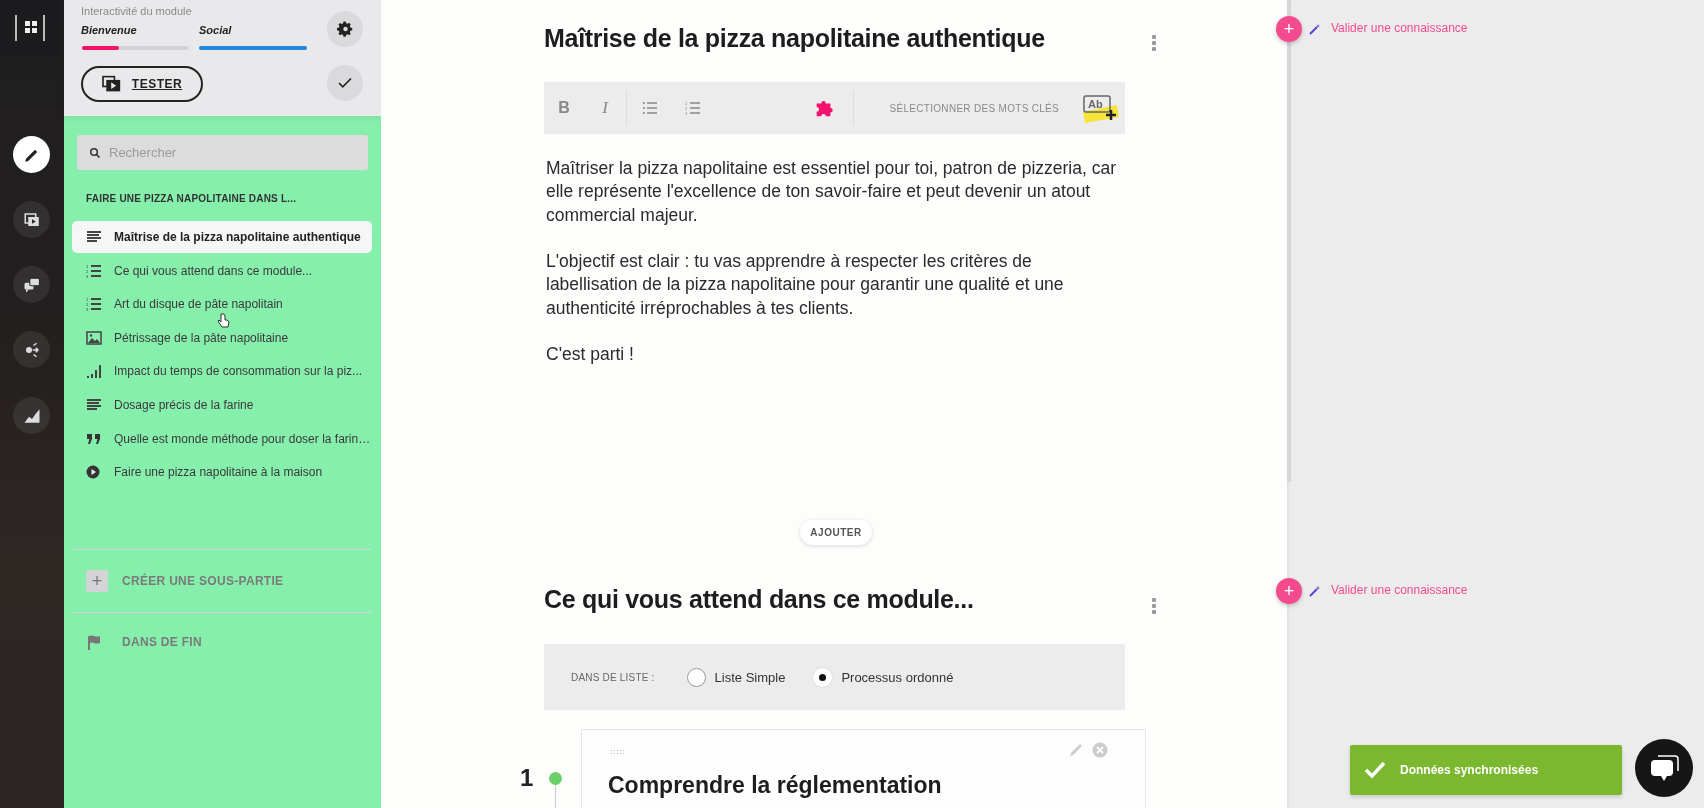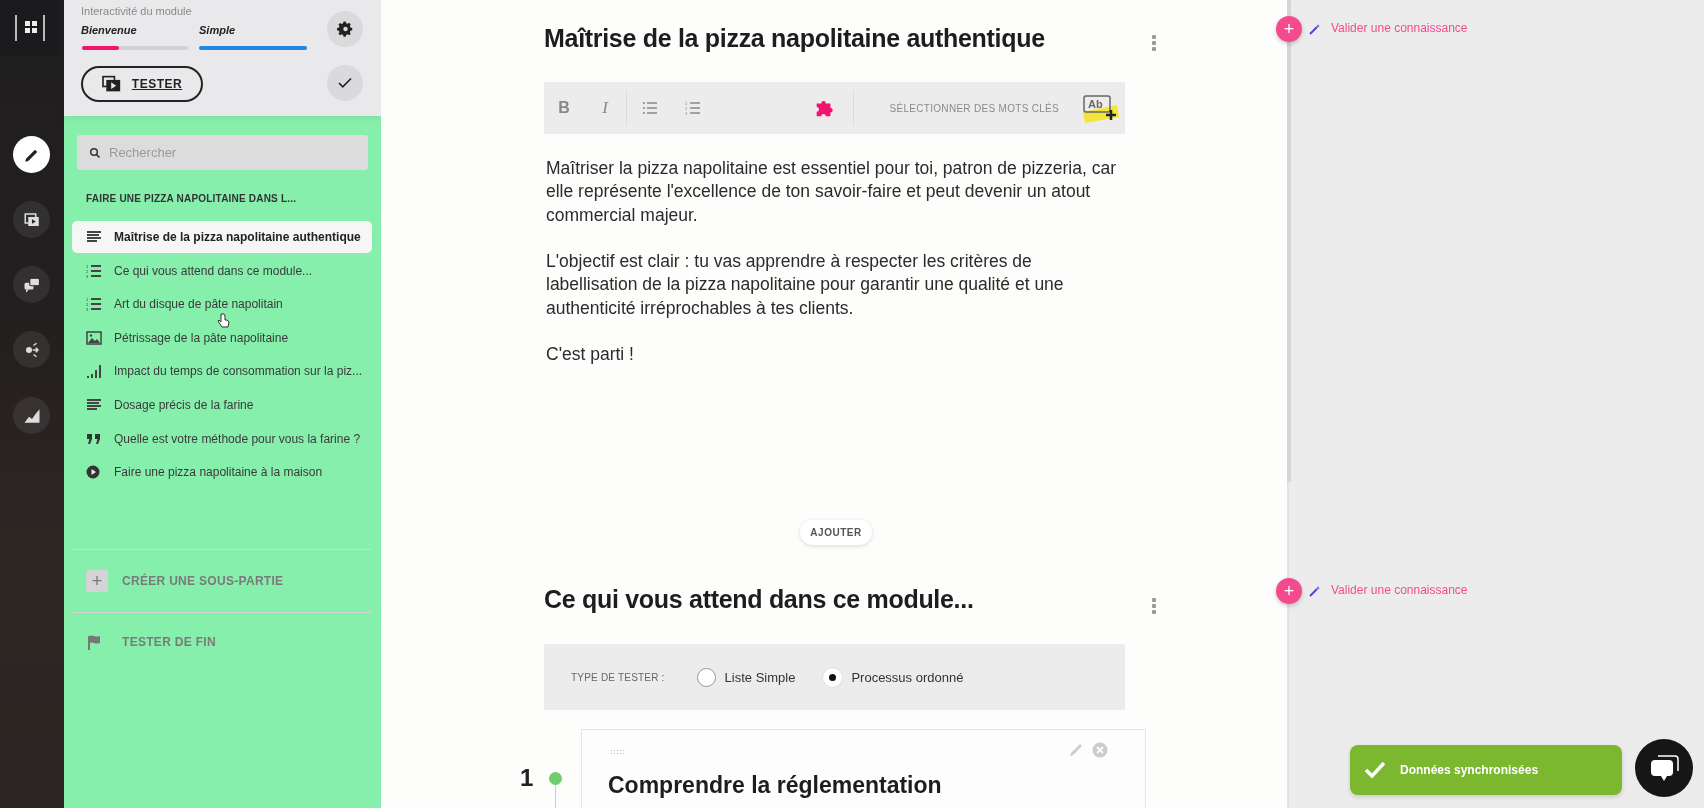--- a/index.html
+++ b/index.html
@@ -110,21 +110,21 @@
 
     
     .right { position: absolute; left: 1287px; top: 0; width: 417px; height: 808px; background: #ececec; }
     .vline { position: absolute; left: 1287px; top: 0; width: 4px; height: 482px; background: #d6d6da; }
     .vline2 { position: absolute; left: 1287px; top: 482px; width: 2px; height: 326px; background: #e2e2e4; }
     .add-kn { position: absolute; width: 26px; height: 26px; border-radius: 50%; background: #f44b8e; color: #fff;
       font-size: 18px; display: flex; align-items: center; justify-content: center; box-shadow: 0 2px 4px rgba(0,0,0,0.2); cursor: pointer; }
     .kn-wand { position: absolute; width: 12px; height: 12px; }
     .kn-label { position: absolute; font-size: 12px; color: #f44b8e; cursor: pointer; }
 
-    .toast { position: absolute; left: 1350px; top: 745px; width: 272px; height: 50px; background: #7cb82f; border-radius: 8px;
+    .toast { position: absolute; left: 1350px; top: 745px; width: 272px; height: 50px; background: #7cb82f; border-radius: 2px;
       display: flex; align-items: center; padding-left: 14px; gap: 14px; box-shadow: 0 2px 4px rgba(0,0,0,0.15); }
     .toast svg { width: 22px; height: 18px; }
     .toast .msg { font-size: 12px; color: #fff; font-weight: bold; }
     .chat-btn { position: absolute; left: 1635px; top: 739px; width: 58px; height: 58px; border-radius: 50%; background: #161616;
       display: flex; align-items: center; justify-content: center; cursor: pointer; }
     .chat-btn svg { width: 30px; height: 28px; }
     .cursor { position: absolute; left: 216px; top: 313px; width: 14px; height: 16px; }
   </style>
 </head>
 <body>
@@ -164,21 +164,21 @@
     <svg viewBox="0 0 24 24">
         <path d="M2 21l6-8 4 3 5-7 5-6v18z" fill="#ddd"></path>
       </svg>
   </div>
 </div>
 
 <div class="sidebar">
   <div class="sb-head">
     <div class="interact-label">Interactivité du module</div>
     <div class="mode adaptive">Bienvenue</div>
-    <div class="mode social">Simple</div>
+    <div class="mode social">Social</div>
     <div class="bar adaptive">
         <div class="fill"></div>
       </div>
     <div class="bar social"></div>
     <div class="circle-btn" style="left:263px; top:11px;">
       <svg viewBox="0 0 24 24">
           <path d="M12 8a4 4 0 100 8 4 4 0 000-8zm9 5.5v-3l-2.4-.5-.9-2.1 1.3-2-2.1-2.1-2 1.3-2.1-.9L12.3 2h-3l-.5 2.4-2.1.9-2-1.3L2.6 6.1l1.3 2-.9 2.1-2.4.5v3l2.4.5.9 2.1-1.3 2 2.1 2.1 2-1.3 2.1.9.5 2.4h3l.5-2.4 2.1-.9 2 1.3 2.1-2.1-1.3-2 .9-2.1z" fill="#222" transform="translate(0.7 0)"></path>
           <circle cx="12.7" cy="12" r="3" fill="#dadadc"></circle>
         </svg>
     </div>
@@ -266,21 +266,21 @@
           </svg>
         </span>
       <span class="lbl">Dosage précis de la farine</span>
     </div>
     <div class="nav-item">
       <span class="ico">
           <svg viewBox="0 0 16 14">
             <path d="M1 2h5v5l-2 5H2l1.5-5H1zM9 2h5v5l-2 5h-2l1.5-5H9z" fill="#333"></path>
           </svg>
         </span>
-      <span class="lbl">Quelle est votre méthode pour vous la farine ?</span>
+      <span class="lbl">Quelle est monde méthode pour doser la farine ?</span>
     </div>
     <div class="nav-item">
       <span class="ico">
           <svg viewBox="0 0 16 14">
             <circle cx="7" cy="7" r="6.5" fill="#333"></circle>
             <path d="M5.5 4l4.5 3-4.5 3z" fill="#e9e9eb"></path>
           </svg>
         </span>
       <span class="lbl">Faire une pizza napolitaine à la maison</span>
     </div>
@@ -290,21 +290,21 @@
   <div class="sb-action" style="top:570px">
     <span class="plusbox">+</span>
     <span class="txt">CRÉER UNE SOUS-PARTIE</span>
   </div>
   <div class="divider" style="top:612px"></div>
   <div class="sb-action" style="top:634px">
     <svg width="22" height="16" viewBox="0 0 22 16">
         <path d="M3 2v14" stroke="#777" stroke-width="2"></path>
         <path d="M3 2c4-2 6 2 11 0v7c-5 2-7-2-11 0z" fill="#777"></path>
       </svg>
-    <span class="txt">TESTER DE FIN</span>
+    <span class="txt">DANS DE FIN</span>
   </div>
 </div>
 
 <div class="main">
   <div class="section-title" style="top:24px">Maîtrise de la pizza napolitaine authentique</div>
   <div class="kebab" style="top:34px"></div>
 
   <div class="toolbar">
     <div class="tb-btn b">B</div>
     <div class="tb-btn i">I</div>
@@ -347,21 +347,21 @@
     <p><span>L'objectif est clair : tu vas apprendre à respecter les critères de labellisation de la pizza napolitaine pour garantir une qualité et une authenticité irréprochables à tes clients.</span></p>
     <p><span>C'est parti !</span></p>
   </div>
 
   <div class="ajouter">AJOUTER</div>
 
   <div class="section-title" style="top:585px">Ce qui vous attend dans ce module...</div>
   <div class="kebab" style="top:597px"></div>
 
   <div class="listtype">
-    <span class="lt-label">TYPE DE TESTER :</span>
+    <span class="lt-label">DANS DE LISTE :</span>
     <div class="radio">
       <span class="dot"></span>
       <span>Liste Simple</span>
     </div>
     <div class="radio on">
       <span class="dot"></span>
       <span>Processus ordonné</span>
     </div>
   </div>
 

